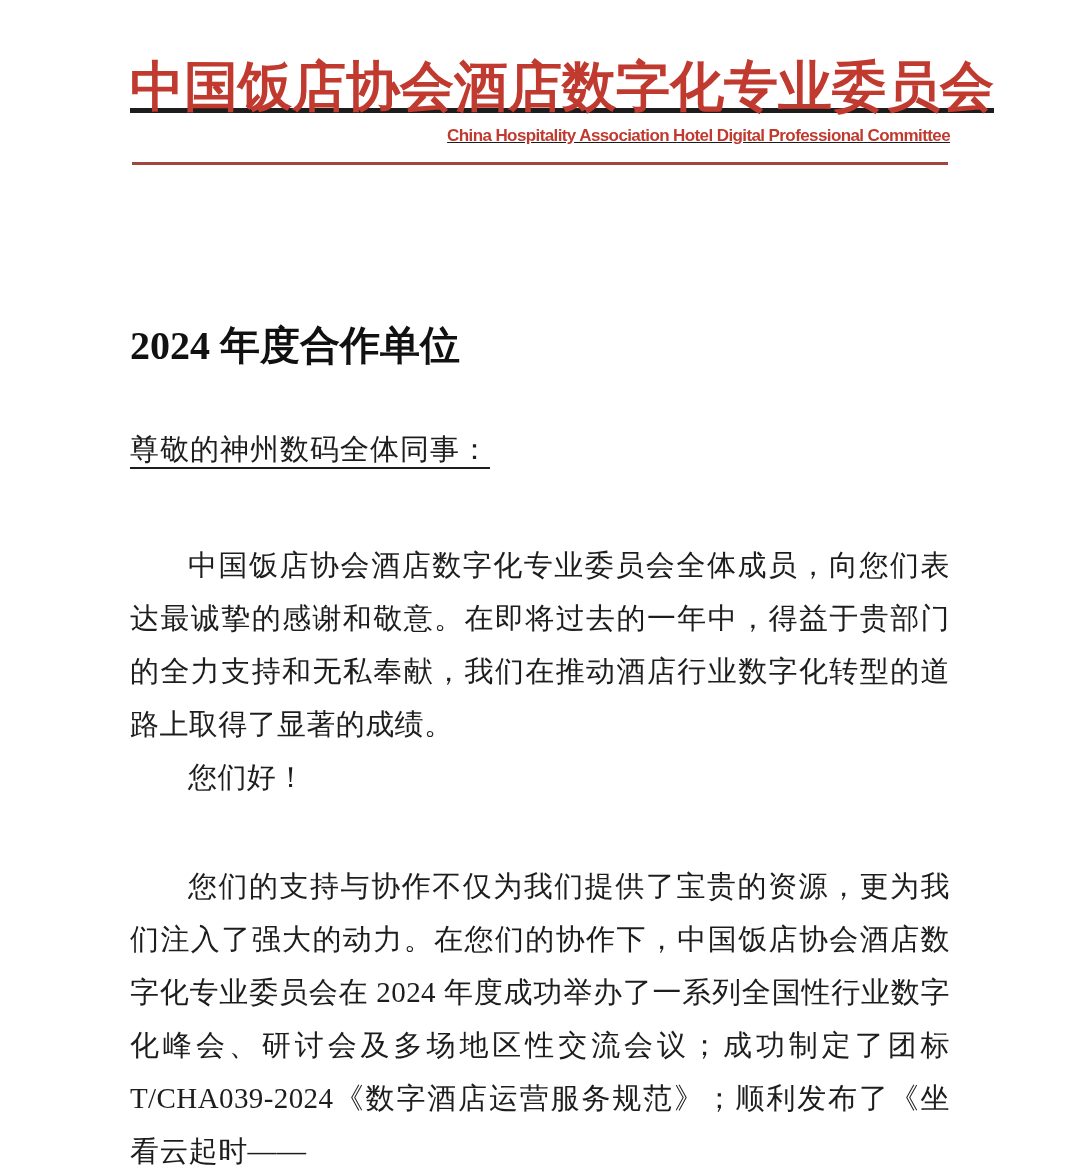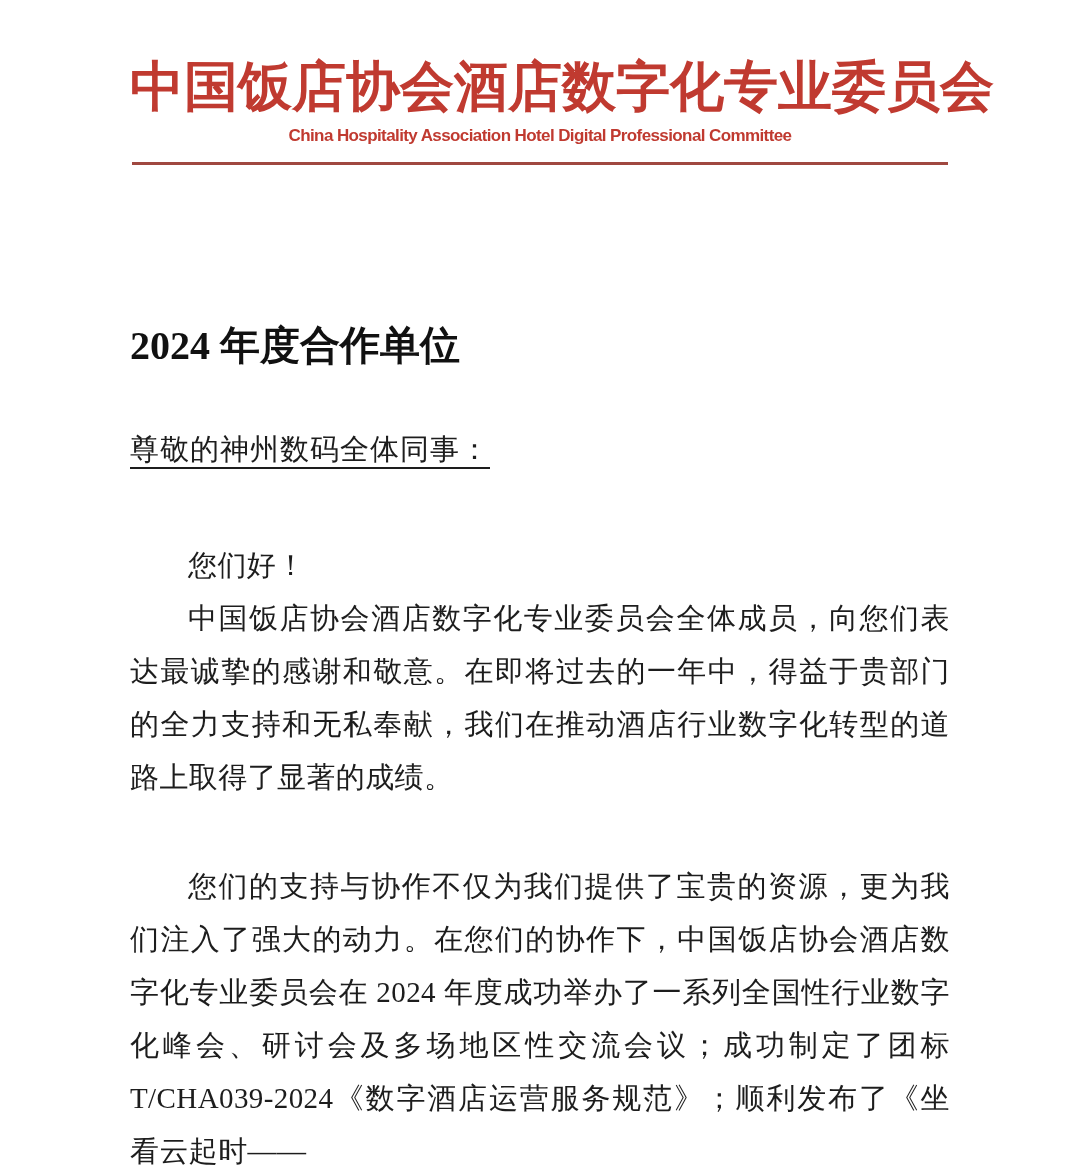--- a/index.html
+++ b/index.html
@@ -16,21 +16,21 @@
     font-family:"Liberation Serif","DejaVu Serif",serif;
     color:var(--ink);
   }
   .page{
     width:1080px;height:1167px;
     padding:56px 130px 0 130px;
     overflow:hidden;
     background:var(--paper);
   }
   
-  .letterhead{text-align:center;}
+  .letterhead{text-align:right;text-decoration:underline;}
   .org-zh{
     color:var(--brand-red);
     font-size:54px;
     line-height:62px;
     font-weight:bold;
     letter-spacing:0px;
     white-space:nowrap;
   }
   .org-en{
     color:var(--brand-red);
@@ -93,18 +93,18 @@
 
   <div class="title">
     <div>2024 年度合作单位</div>
   </div>
 
   <div class="salutation">
     <span class="salutation-text">尊敬的神州数码全体同事：</span>
   </div>
 
   <div class="body">
+    <p class="para">中国饭店协会酒店数字化专业委员会全体成员，向您们表达最诚挚的感谢和敬意。在即将过去的一年中，得益于贵部门的全力支持和无私奉献，我们在推动酒店行业数字化转型的道路上取得了显著的成绩。</p>
     <p class="para">您们好！</p>
-    <p class="para">中国饭店协会酒店数字化专业委员会全体成员，向您们表达最诚挚的感谢和敬意。在即将过去的一年中，得益于贵部门的全力支持和无私奉献，我们在推动酒店行业数字化转型的道路上取得了显著的成绩。</p>
     <p class="para para-gap">您们的支持与协作不仅为我们提供了宝贵的资源，更为我们注入了强大的动力。在您们的协作下，中国饭店协会酒店数字化专业委员会在 2024 年度成功举办了一系列全国性行业数字化峰会、研讨会及多场地区性交流会议；成功制定了团标 T/CHA039-2024《数字酒店运营服务规范》；顺利发布了《坐看云起时——</p>
   </div>
 
 </div>
 
 </body></html>

